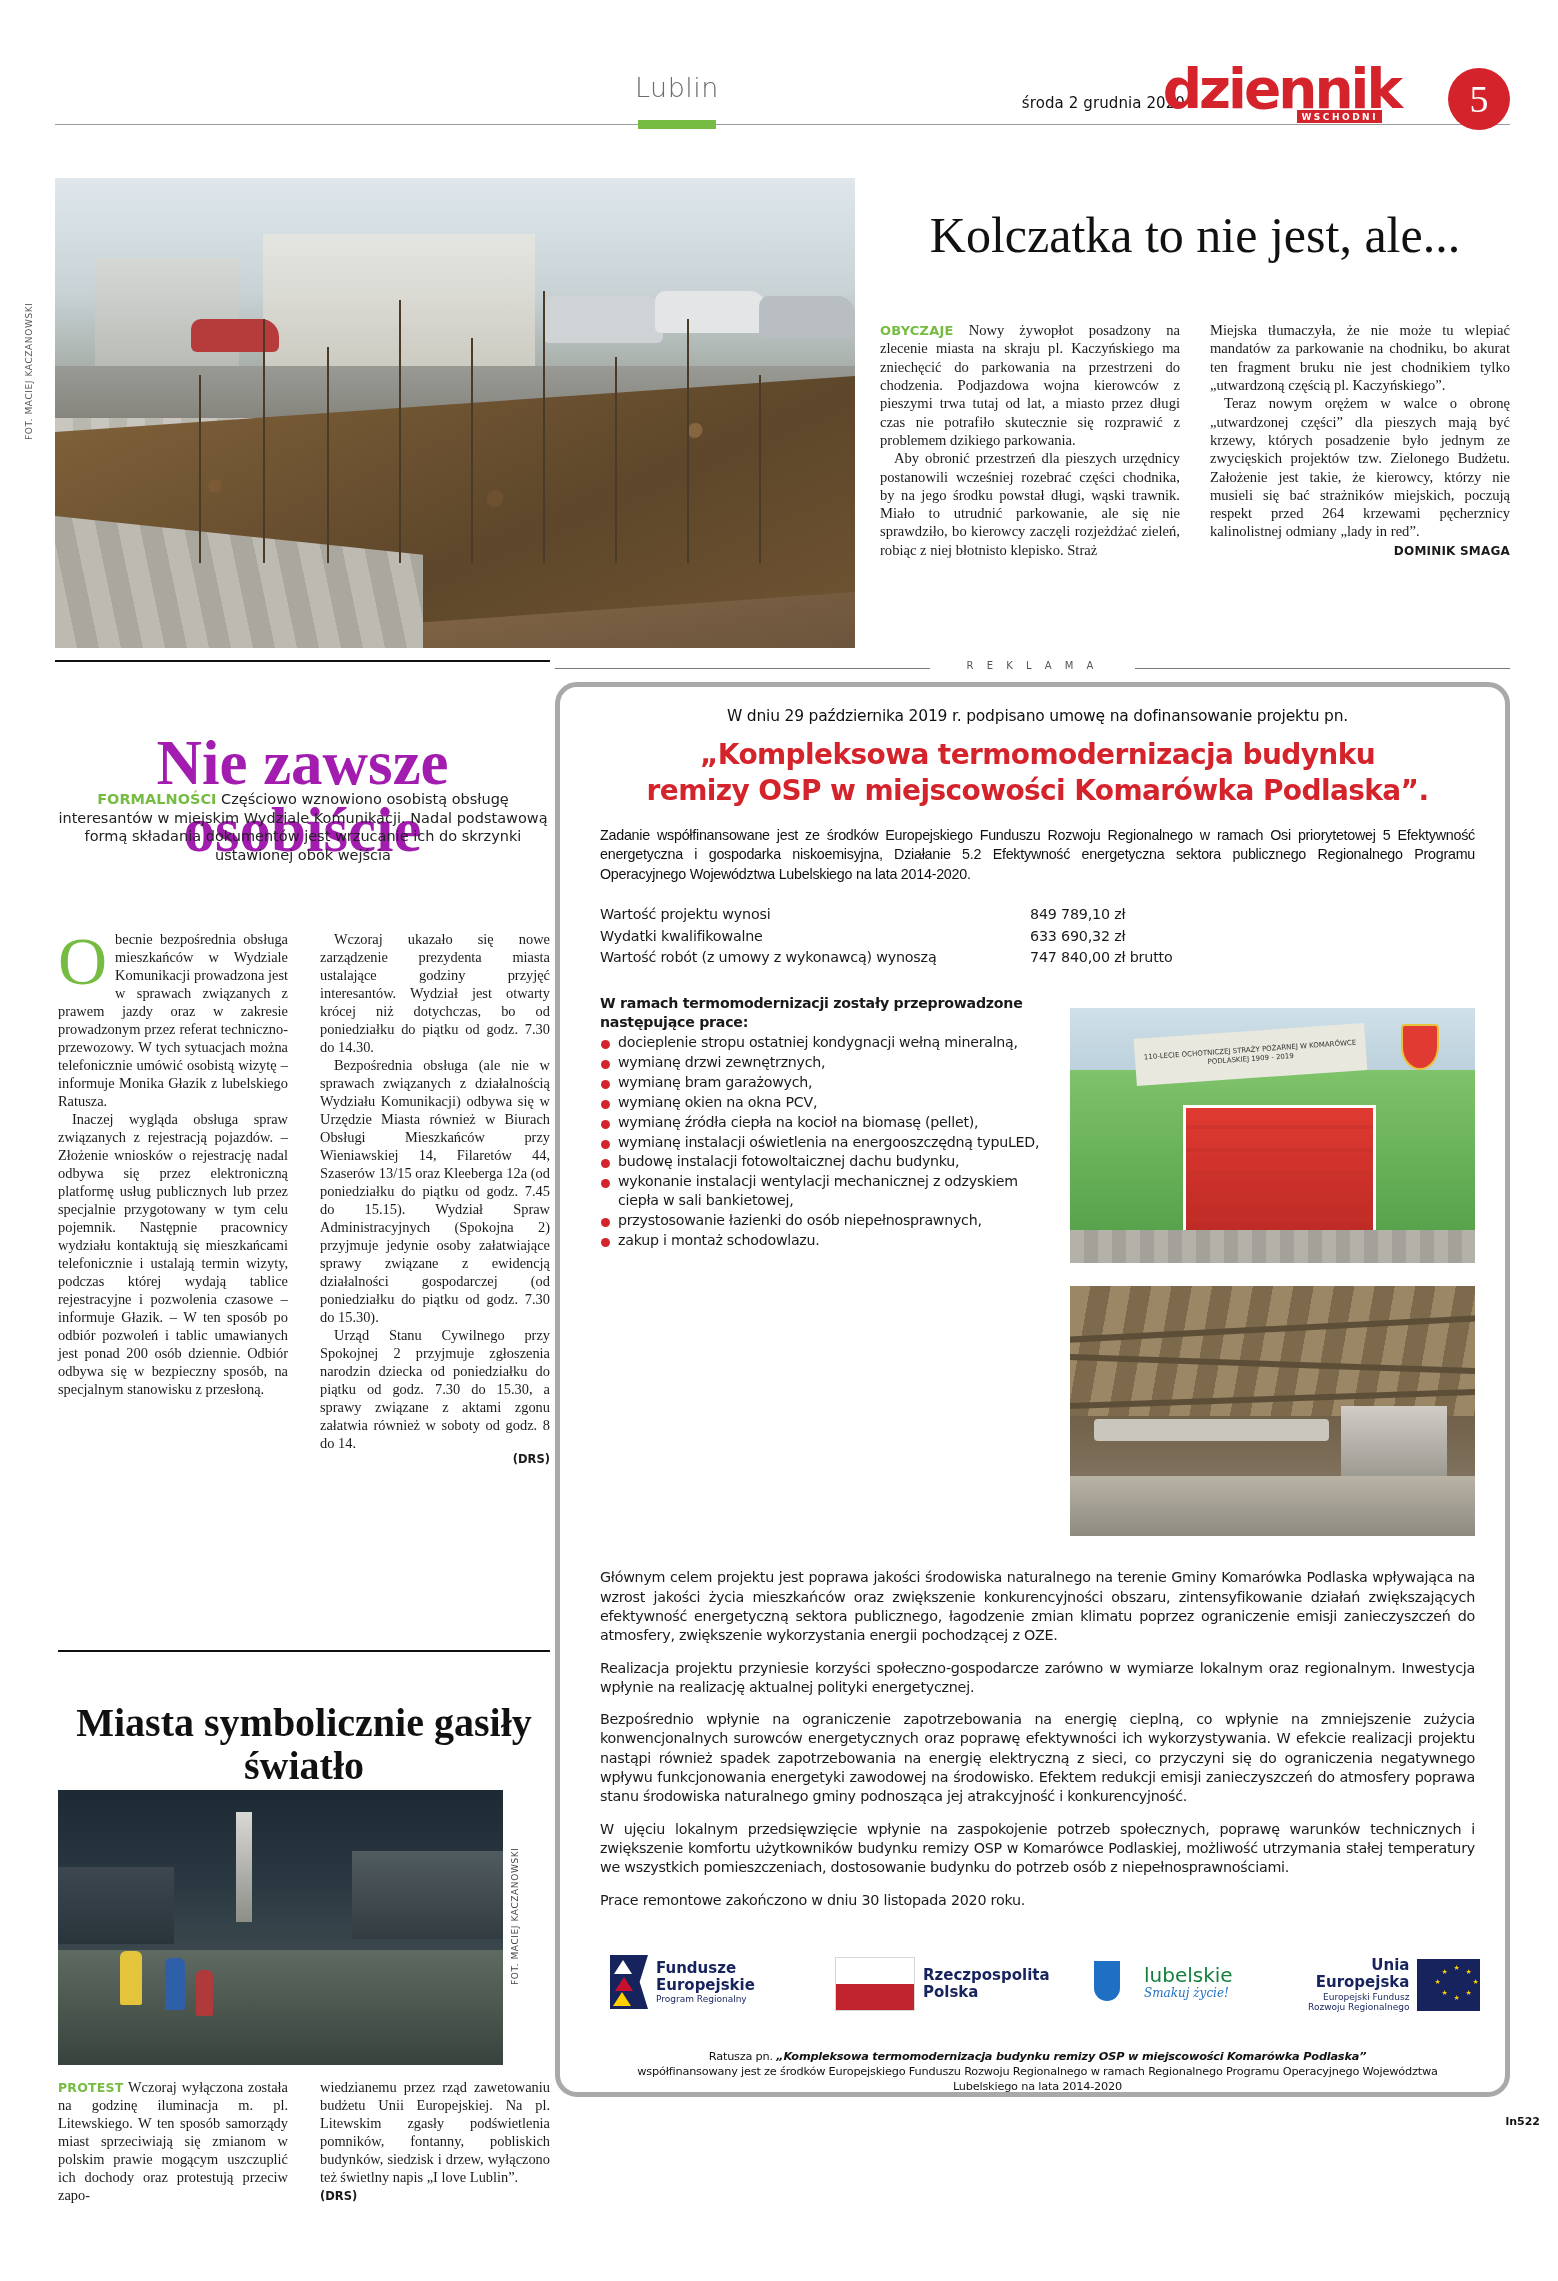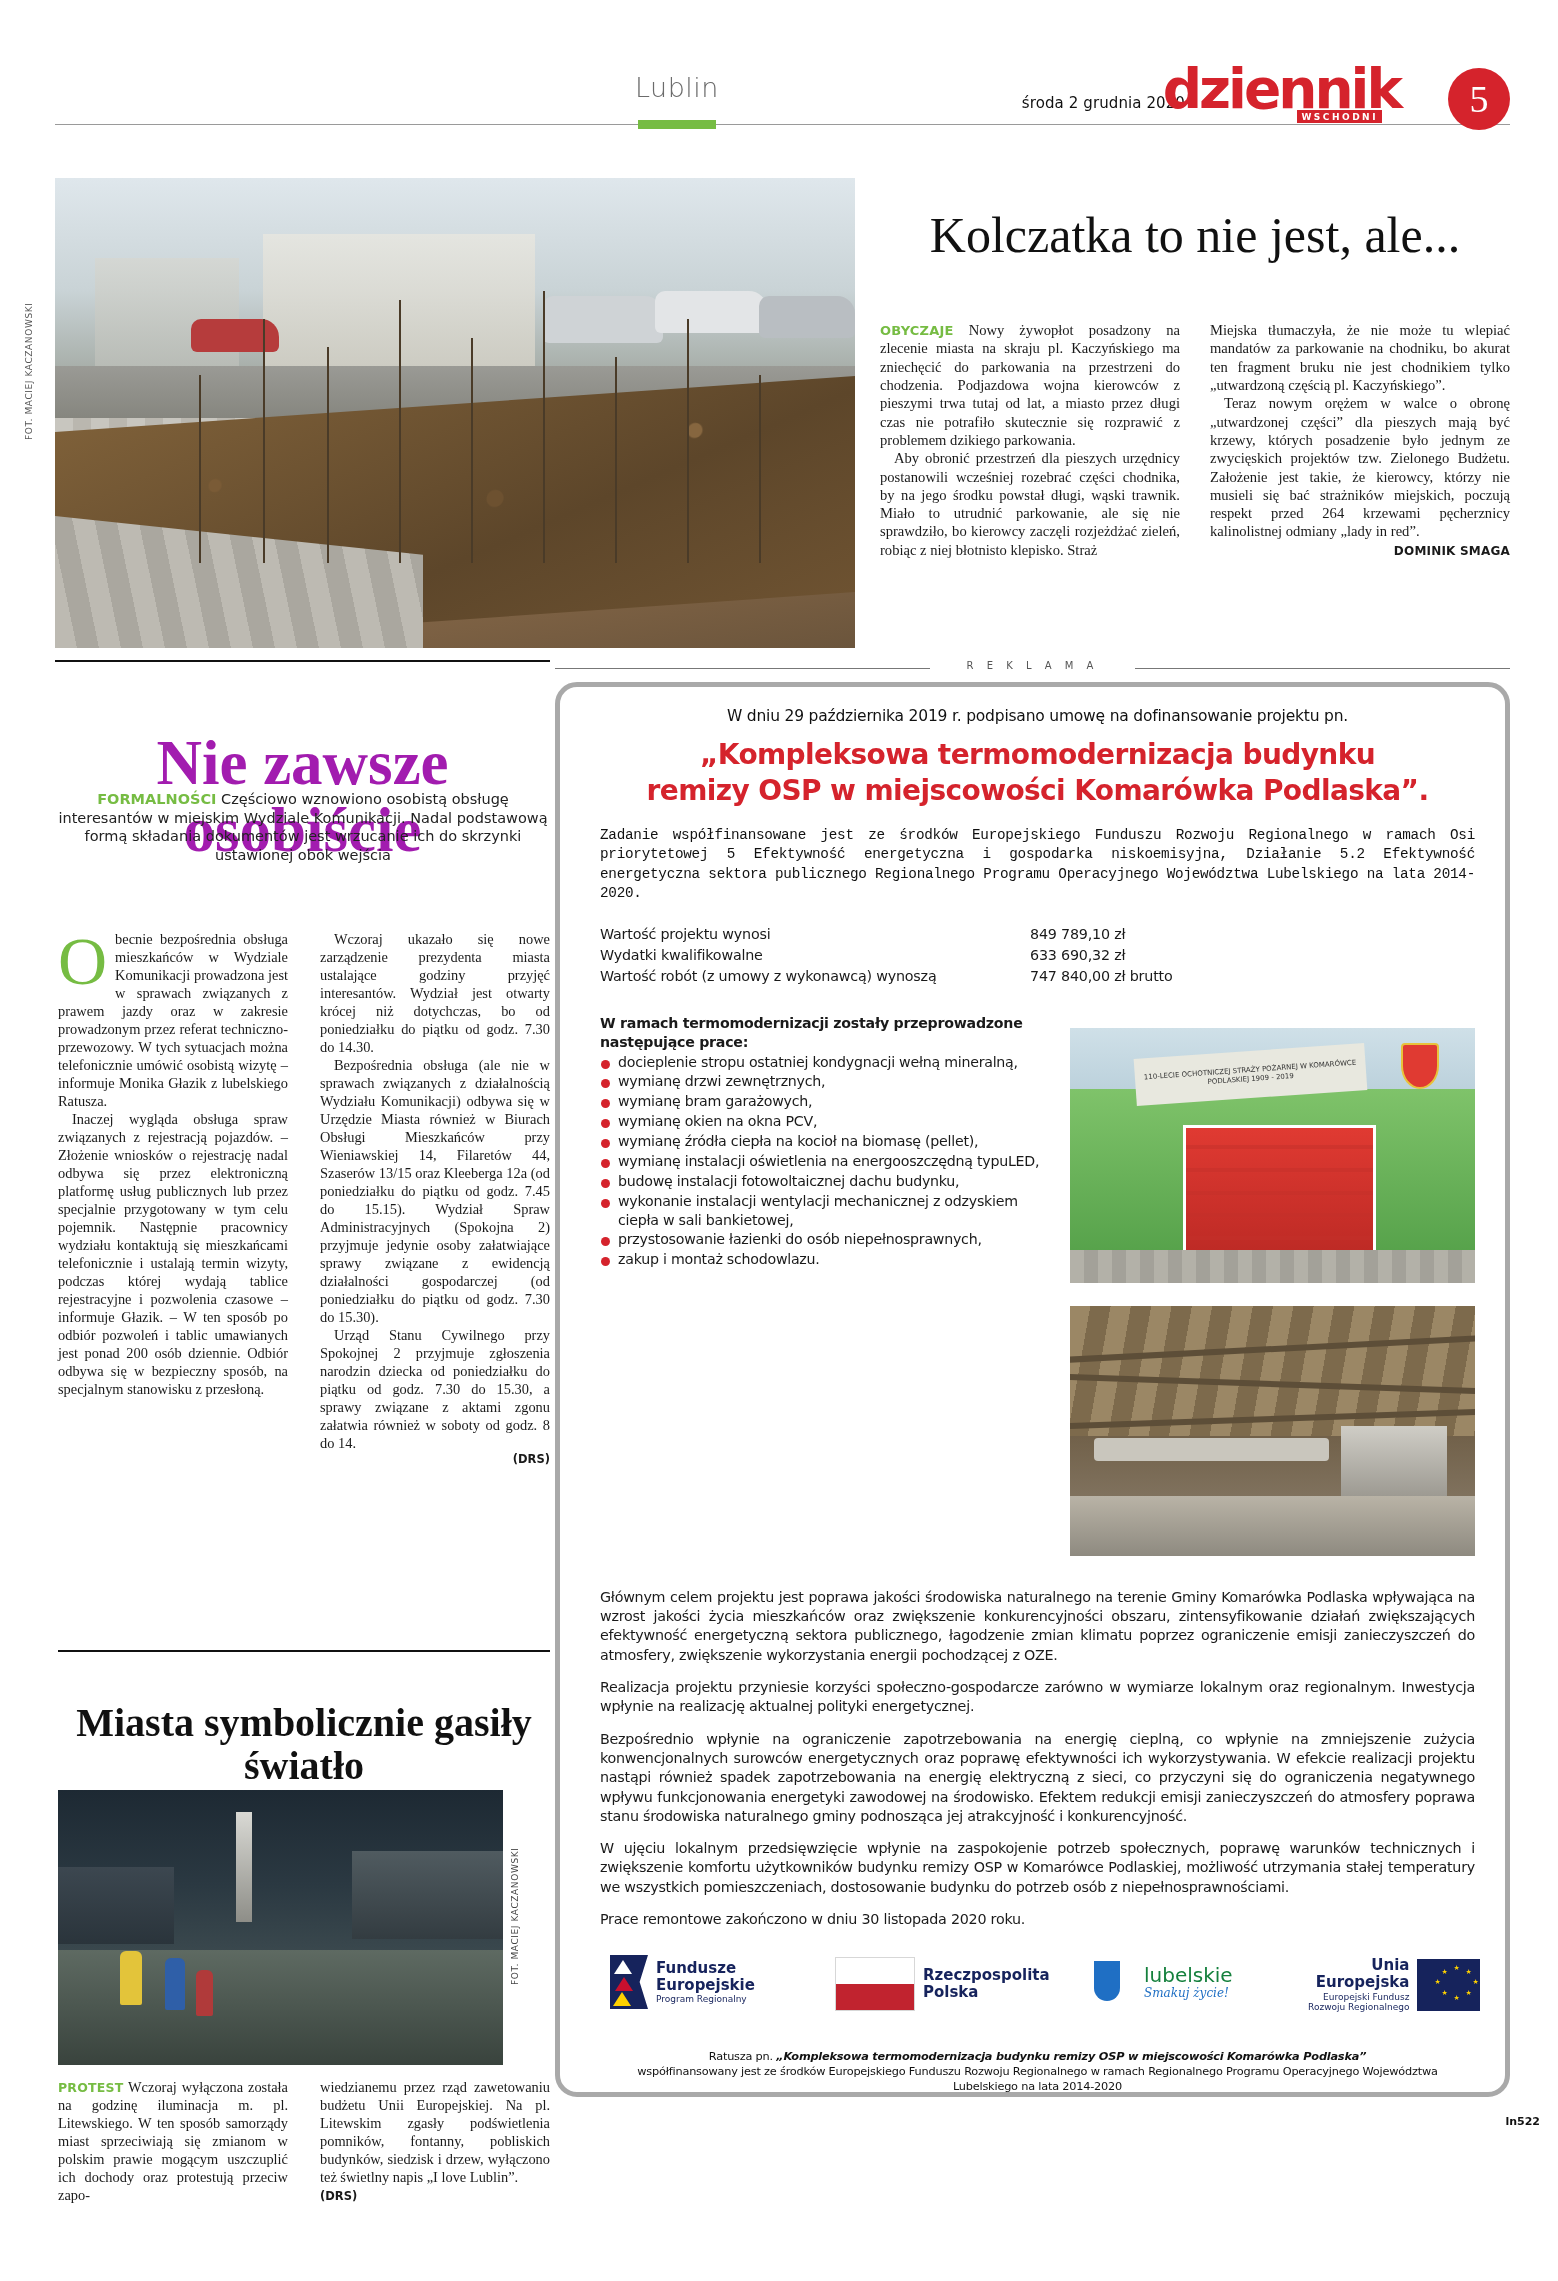--- a/index.html
+++ b/index.html
@@ -204,21 +204,21 @@
   .ad-line1{
     font-family:"DejaVu Sans", sans-serif;font-size:15.5px;text-align:center;
     color:#111;letter-spacing:-.2px;
   }
   .ad-title{
     font-family:"DejaVu Sans", sans-serif;font-weight:bold;
     font-size:28px;line-height:1.3;text-align:center;color:#d5232c;
     margin-top:12px;letter-spacing:-.6px;
   }
   .ad-para{
-    font-family:Liberation Mono, monospace;font-size:14.3px;line-height:1.36;
+    font-family:Liberation Sans, sans-serif;font-size:14.3px;line-height:1.36;
     color:#111;text-align:justify;margin-top:16px;letter-spacing:-.25px;
   }
   .ad-values{margin-top:20px;font-family:"DejaVu Sans", sans-serif;font-weight:normal;
     font-size:14.3px;line-height:1.5;letter-spacing:-.2px;}
   .ad-values .row{display:flex;}
   .ad-values .lbl{width:430px;}
   .ad-mid{position:relative;margin-top:26px;height:560px;}
   .ad-works{position:absolute;left:0;top:0;width:455px;
     font-family:"DejaVu Sans", sans-serif;font-size:14.2px;line-height:1.33;
     letter-spacing:-.25px;}

